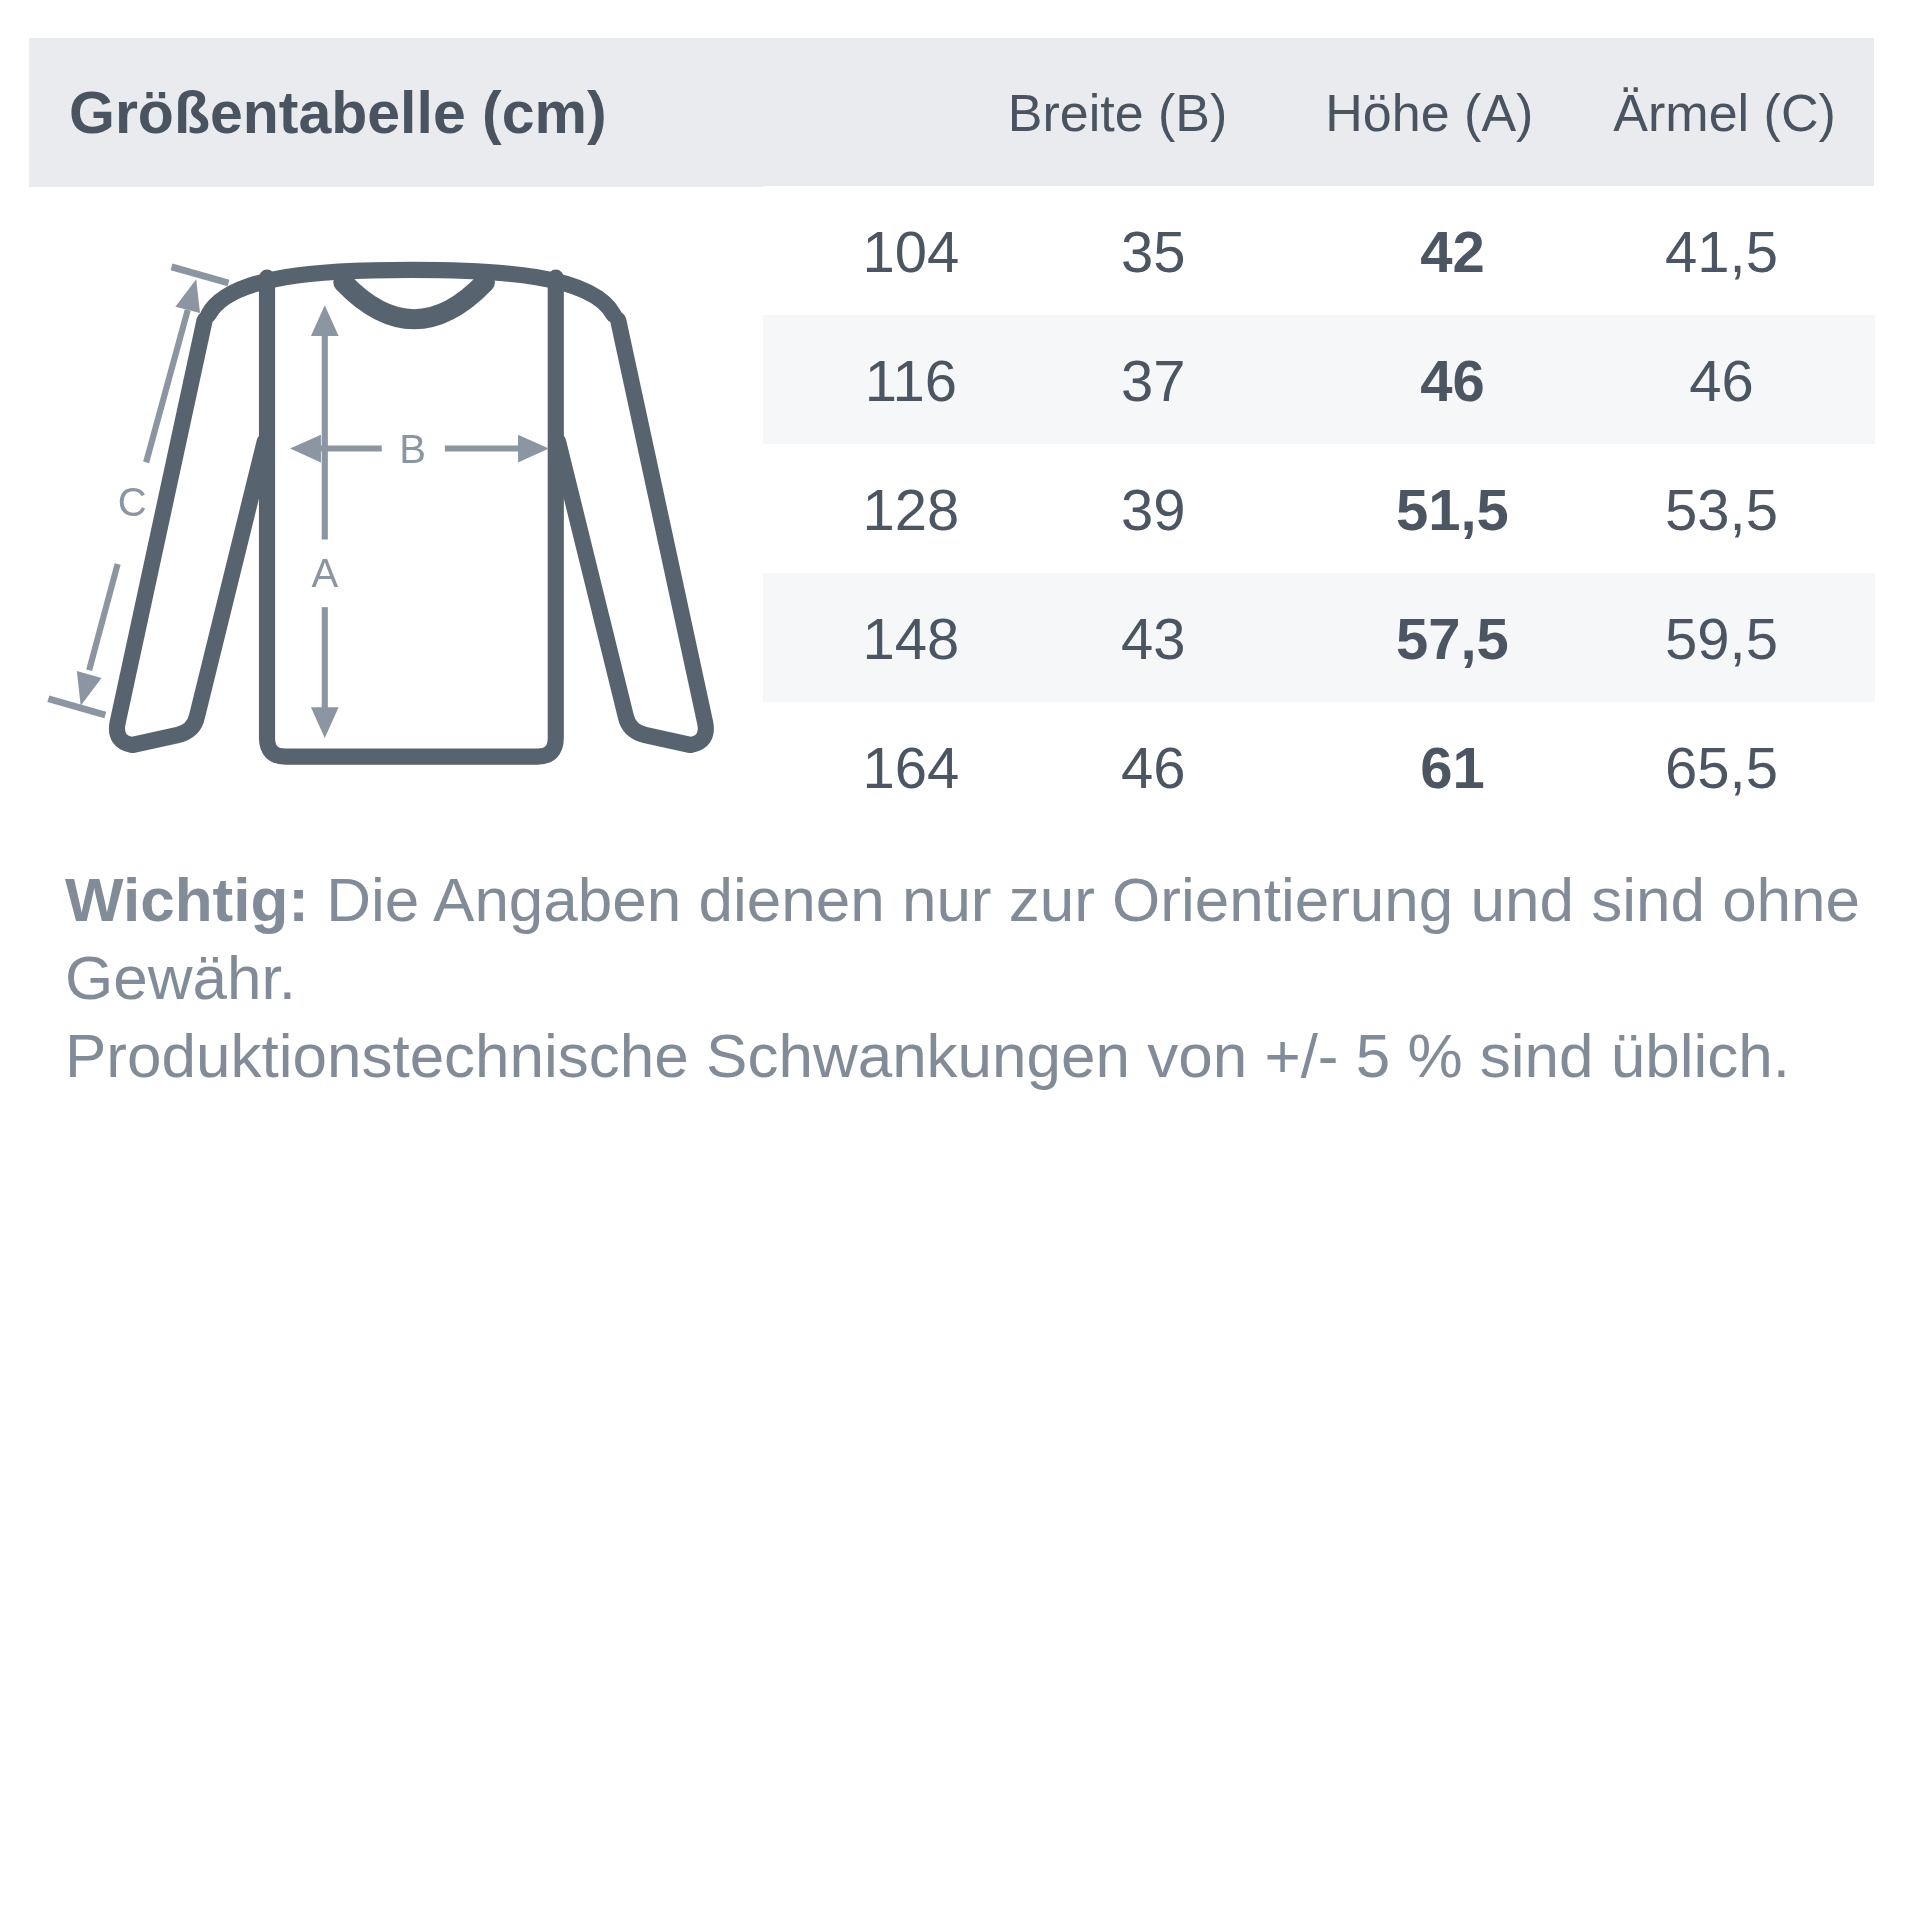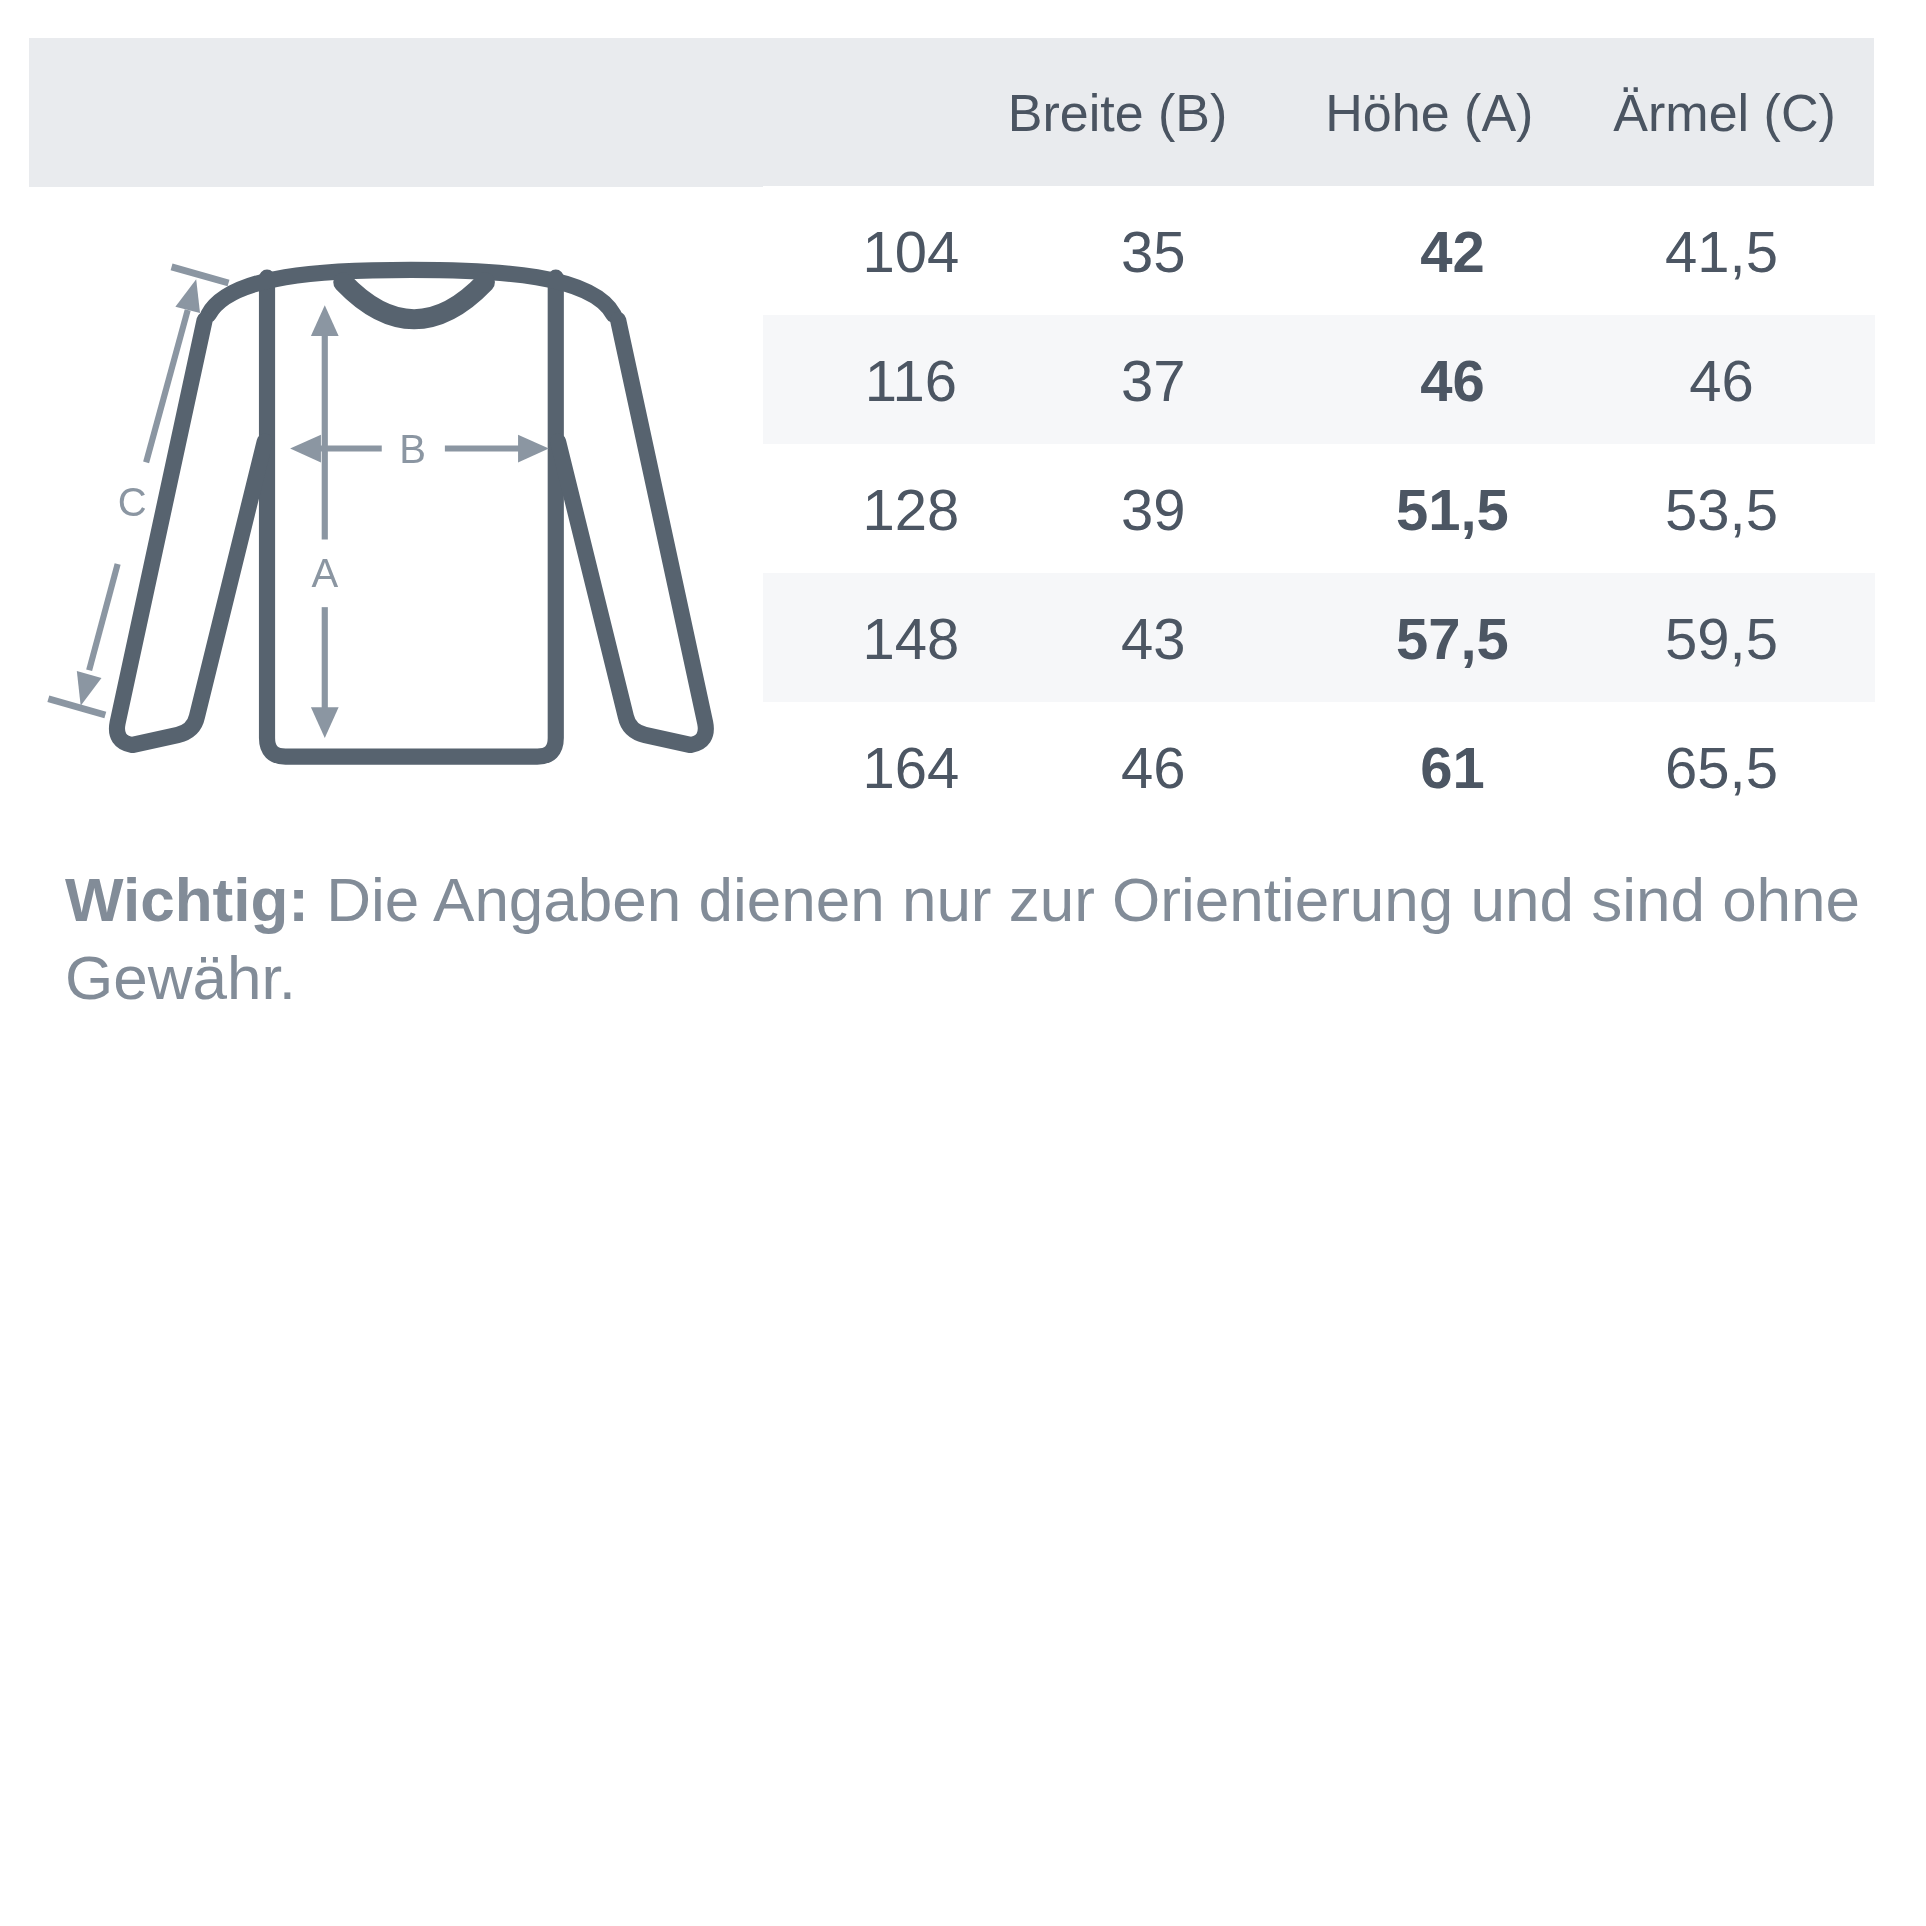--- a/index.html
+++ b/index.html
@@ -59,20 +59,21 @@
     font-size:62px;line-height:78px;color:var(--note_text);
   }
   .note b{font-weight:bold;}
 </style>
 </head>
 <body>
 
 <div class="page">
 
   <div class="header">
+    <span class="title">Größentabelle (cm)</span>
     <span class="col-label c1">Breite (B)</span>
     <span class="col-label c2">Höhe (A)</span>
     <span class="col-label c3">Ärmel (C)</span>
   </div>
 
   <div class="rows">
     <div class="row">
       <span class="cell k1">104</span>
       <span class="cell k2">35</span>
       <span class="cell k3">42</span>
@@ -138,16 +139,17 @@
         <line class="arrow-line" stroke-width="8" x1="112" y1="452" x2="75" y2="590"></line>
         <path class="arrow-head" d="M 214,82 L 187,118 L 219,126 Z"></path>
         <path class="arrow-head" d="M 64,636 L 59,591 L 91,600 Z"></path>
         <text class="arrow-label" x="131" y="390">C</text>
       </g>
     </svg>
   </div>
 
   <div class="note">
     <div><b>Wichtig:</b> <span>Die Angaben dienen nur zur Orientierung und sind ohne Gewähr.</span></div>
+    <div><span>Produktionstechnische Schwankungen von +/- 5 % sind üblich.</span></div>
   </div>
 
 </div>
 
 
 </body></html>

